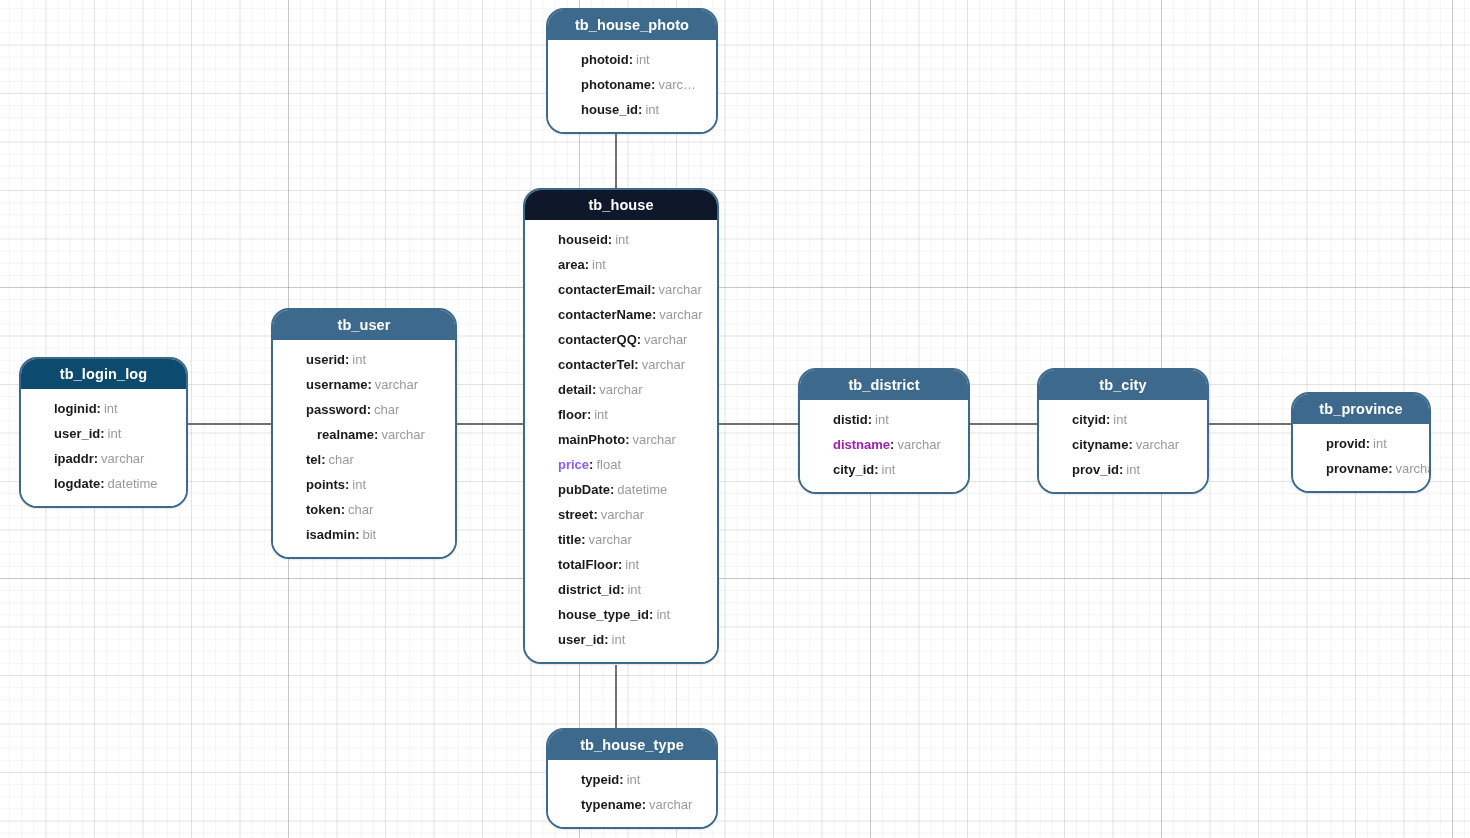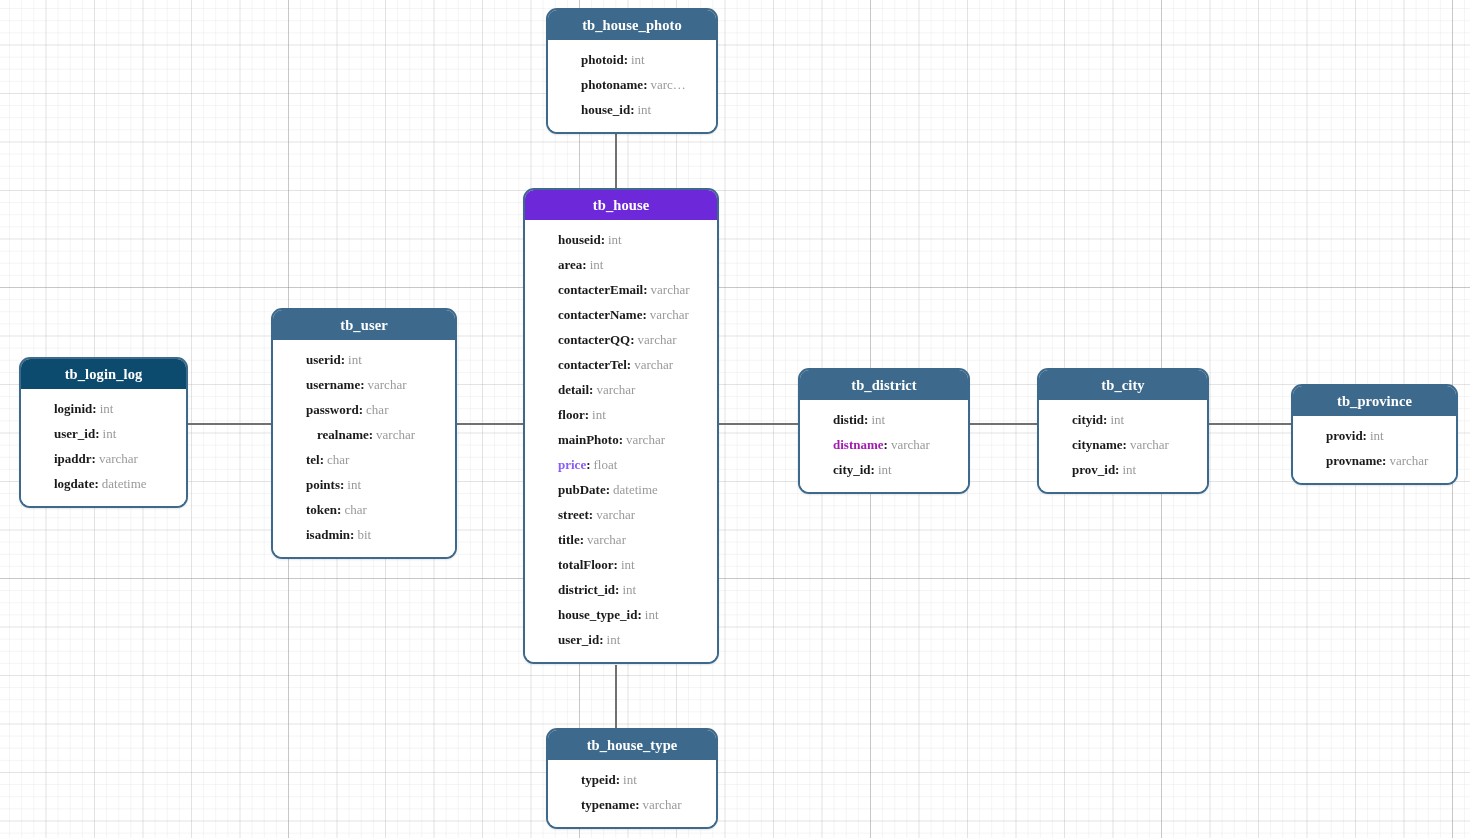--- a/index.html
+++ b/index.html
@@ -47,25 +47,24 @@
   }
   .connector.h { height: 2px; }
   .connector.v { width: 2px; }
 
   
   .entity {
     position: absolute;
     z-index: 5;
     background: #ffffff;
     border: 2px solid #3d6a8c;
-    border-radius: 11px;
+    border-radius: 18px;
     box-sizing: border-box;
     box-shadow: 0 1px 2px rgba(0,0,0,0.10);
     overflow: hidden;
-    font-family: Liberation Serif, serif;
   }
   .entity-header {
     background: #3d6a8c;
     color: #ffffff;
     font-size: 14.5px;
     font-weight: bold;
     text-align: center;
     line-height: 30px;
     height: 30px;
     letter-spacing: 0.1px;
@@ -113,21 +112,21 @@
     <div class="connector h" style="left: 1208px; top: 423px; width: 84px; background: rgb(113, 113, 113);"></div>
     <div class="entity" style="left: 546px; top: 8px; width: 172px; border-color: rgb(61, 106, 140);">
       <div class="entity-header" style="background: rgb(61, 106, 140);">tb_house_photo</div>
       <div class="entity-body">
         <div class="field-row"><span class="field-name" style="color: rgb(26, 26, 26);">photoid</span><span class="field-colon">:</span><span class="field-type" style="color: rgb(154, 154, 154);">int</span></div>
         <div class="field-row"><span class="field-name" style="color: rgb(26, 26, 26);">photoname</span><span class="field-colon">:</span><span class="field-type" style="color: rgb(154, 154, 154);">varc…</span></div>
         <div class="field-row"><span class="field-name" style="color: rgb(26, 26, 26);">house_id</span><span class="field-colon">:</span><span class="field-type" style="color: rgb(154, 154, 154);">int</span></div>
       </div>
     </div>
     <div class="entity" style="left: 523px; top: 188px; width: 196px; border-color: rgb(61, 106, 140);">
-      <div class="entity-header" style="background: #6d28d9;">tb_house</div>
+      <div class="entity-header" style="background: #0f172a;">tb_house</div>
       <div class="entity-body">
         <div class="field-row"><span class="field-name" style="color: rgb(26, 26, 26); margin-top: 48px;">houseid</span><span class="field-colon">:</span><span class="field-type" style="color: rgb(154, 154, 154);">int</span></div>
         <div class="field-row"><span class="field-name" style="color: rgb(26, 26, 26);">area</span><span class="field-colon">:</span><span class="field-type" style="color: rgb(154, 154, 154);">int</span></div>
         <div class="field-row"><span class="field-name" style="color: rgb(26, 26, 26);">contacterEmail</span><span class="field-colon">:</span><span class="field-type" style="color: rgb(154, 154, 154);">varchar</span></div>
         <div class="field-row"><span class="field-name" style="color: rgb(26, 26, 26);">contacterName</span><span class="field-colon">:</span><span class="field-type" style="color: rgb(154, 154, 154);">varchar</span></div>
         <div class="field-row"><span class="field-name" style="color: rgb(26, 26, 26);">contacterQQ</span><span class="field-colon">:</span><span class="field-type" style="color: rgb(154, 154, 154);">varchar</span></div>
         <div class="field-row"><span class="field-name" style="color: rgb(26, 26, 26);">contacterTel</span><span class="field-colon">:</span><span class="field-type" style="color: rgb(154, 154, 154);">varchar</span></div>
         <div class="field-row"><span class="field-name" style="color: rgb(26, 26, 26);">detail</span><span class="field-colon">:</span><span class="field-type" style="color: rgb(154, 154, 154);">varchar</span></div>
         <div class="field-row"><span class="field-name" style="color: rgb(26, 26, 26);">floor</span><span class="field-colon">:</span><span class="field-type" style="color: rgb(154, 154, 154);">int</span></div>
         <div class="field-row"><span class="field-name" style="color: rgb(26, 26, 26);">mainPhoto</span><span class="field-colon">:</span><span class="field-type" style="color: rgb(154, 154, 154);">varchar</span></div>
@@ -172,21 +171,21 @@
       </div>
     </div>
     <div class="entity" style="left: 1037px; top: 368px; width: 172px; border-color: rgb(61, 106, 140);">
       <div class="entity-header" style="background: rgb(61, 106, 140);">tb_city</div>
       <div class="entity-body">
         <div class="field-row"><span class="field-name" style="color: rgb(26, 26, 26);">cityid</span><span class="field-colon">:</span><span class="field-type" style="color: rgb(154, 154, 154);">int</span></div>
         <div class="field-row"><span class="field-name" style="color: rgb(26, 26, 26);">cityname</span><span class="field-colon">:</span><span class="field-type" style="color: rgb(154, 154, 154);">varchar</span></div>
         <div class="field-row"><span class="field-name" style="color: rgb(26, 26, 26);">prov_id</span><span class="field-colon">:</span><span class="field-type" style="color: rgb(154, 154, 154);">int</span></div>
       </div>
     </div>
-    <div class="entity" style="left: 1291px; top: 384px; width: 167px; border-color: rgb(61, 106, 140);">
+    <div class="entity" style="left: 1291px; top: 392px; width: 140px; border-color: rgb(61, 106, 140);">
       <div class="entity-header" style="background: rgb(61, 106, 140);">tb_province</div>
       <div class="entity-body">
         <div class="field-row"><span class="field-name" style="color: rgb(26, 26, 26);">provid</span><span class="field-colon">:</span><span class="field-type" style="color: rgb(154, 154, 154);">int</span></div>
         <div class="field-row"><span class="field-name" style="color: rgb(26, 26, 26);">provname</span><span class="field-colon">:</span><span class="field-type" style="color: rgb(154, 154, 154);">varchar</span></div>
       </div>
     </div>
     <div class="entity" style="left: 546px; top: 728px; width: 172px; border-color: rgb(61, 106, 140);">
       <div class="entity-header" style="background: rgb(61, 106, 140);">tb_house_type</div>
       <div class="entity-body">
         <div class="field-row"><span class="field-name" style="color: rgb(26, 26, 26);">typeid</span><span class="field-colon">:</span><span class="field-type" style="color: rgb(154, 154, 154);">int</span></div>

